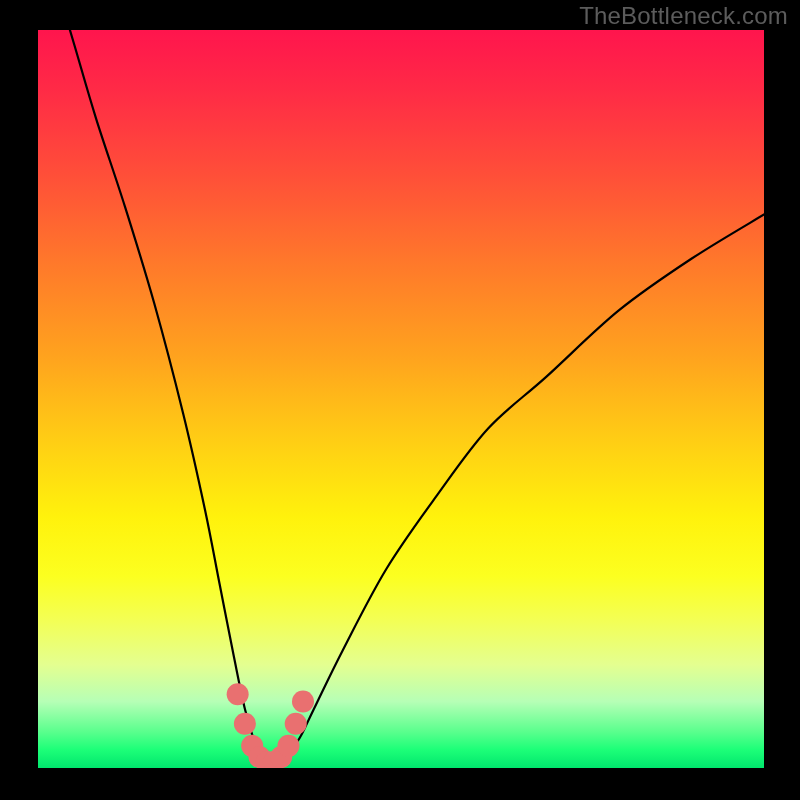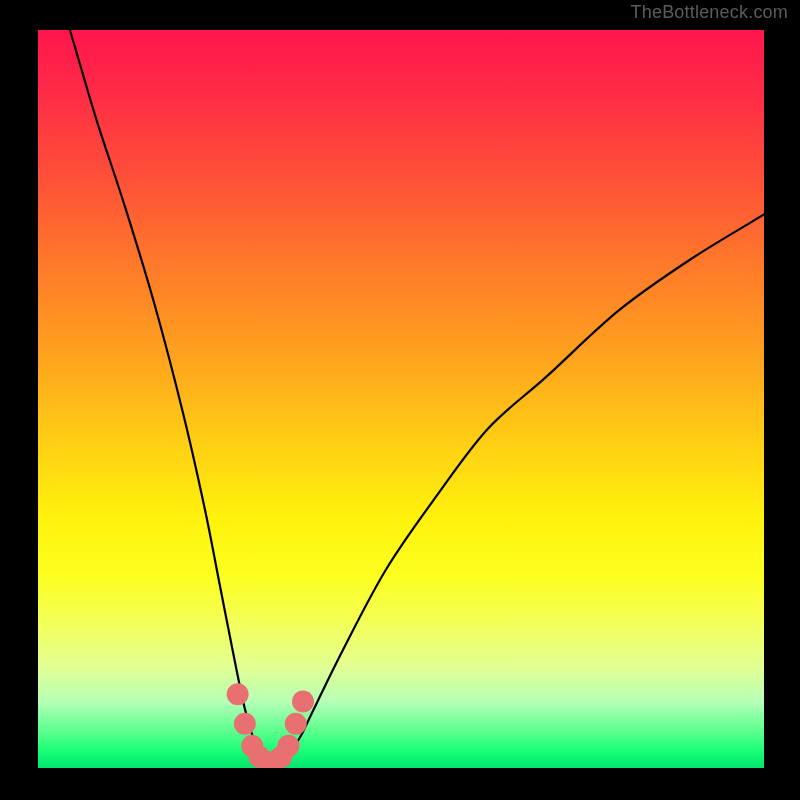--- a/index.html
+++ b/index.html
@@ -14,21 +14,21 @@
     position: relative;
     width: 800px;
     height: 800px;
     background: #000;
   }
   .watermark {
     position: absolute;
     top: 2px;
     right: 12px;
     color: #5c5c5c;
-    font-size: 18px;
+    font-size: 24px;
     letter-spacing: 0.2px;
     z-index: 5;
     font-weight: 500;
   }
   .plot-area {
     position: absolute;
     left: 38px;
     top: 30px;
     width: 726px;
     height: 738px;

